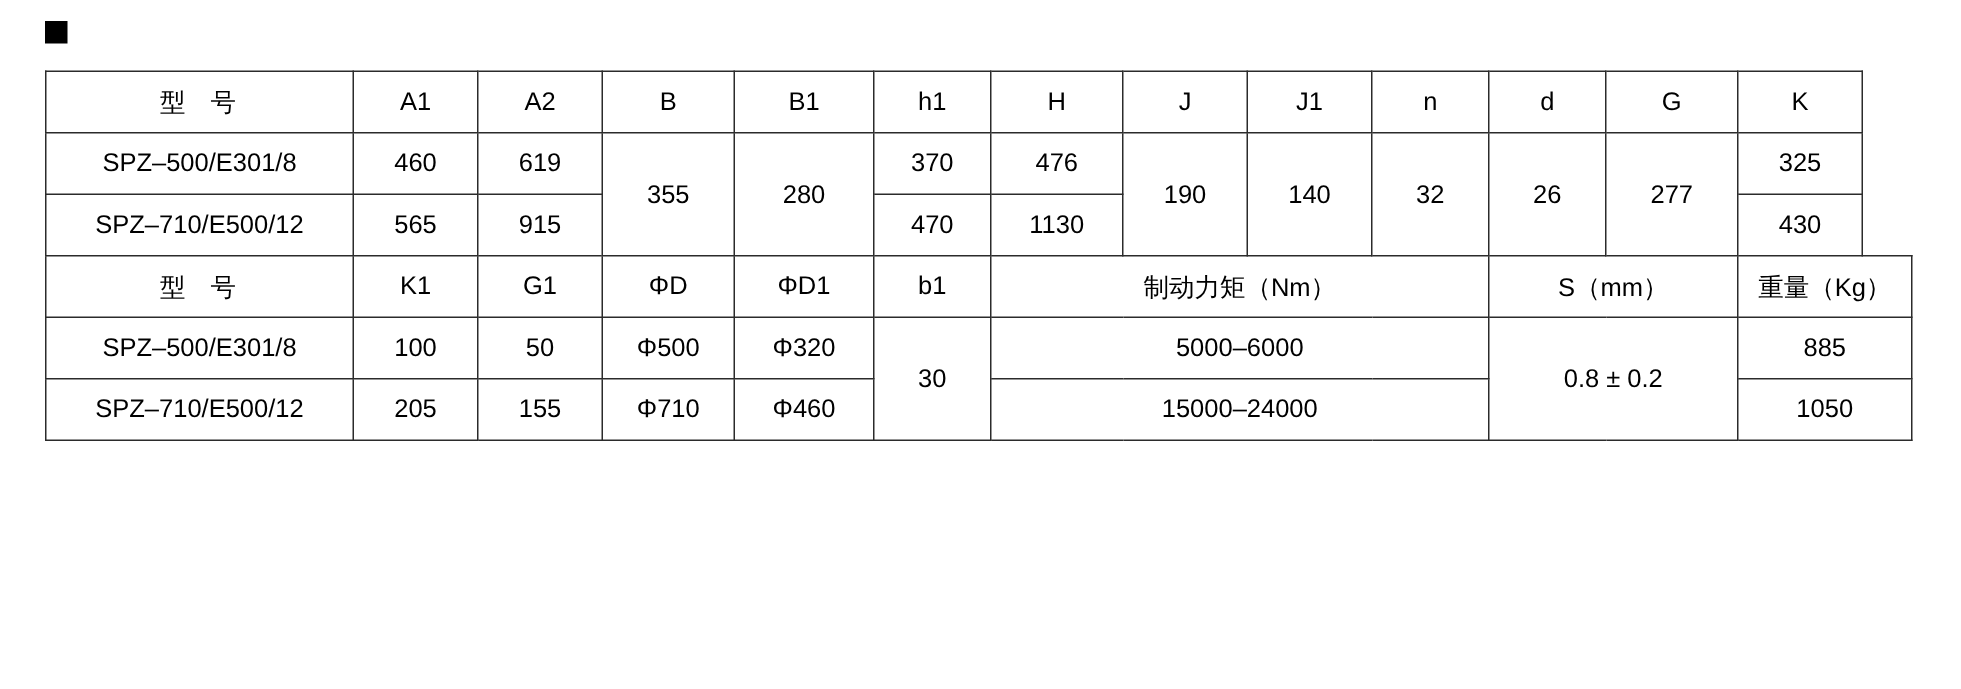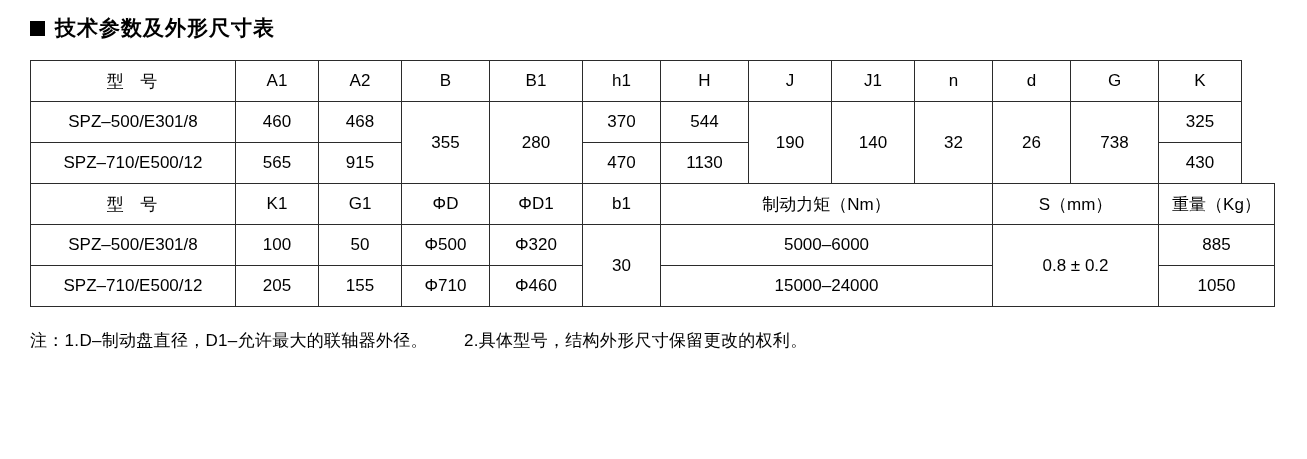--- a/index.html
+++ b/index.html
@@ -83,21 +83,20 @@
     width: 26px;
   }
 </style>
 </head>
 <body>
 
 <div class="page">
 
   <div class="heading">
     <span class="heading-marker"></span>
-    <span class="heading-text">技术参数及外形尺寸表</span>
   </div>
 
   <div class="table-wrap">
     <table class="spec">
       <colgroup>
         <col style="width:205px">
         <col style="width:83px">
         <col style="width:83px">
         <col style="width:88px">
         <col style="width:93px">
@@ -123,30 +122,30 @@
           <td class="hdr">J1</td>
           <td class="hdr">n</td>
           <td class="hdr">d</td>
           <td class="hdr">G</td>
           <td class="hdr">K</td>
         </tr>
 
         <tr>
           <td class="model-name">SPZ–500/E301/8</td>
           <td>460</td>
-          <td>468</td>
+          <td>619</td>
           <td rowspan="2">355</td>
           <td rowspan="2">280</td>
           <td>370</td>
-          <td>544</td>
+          <td>476</td>
           <td rowspan="2">190</td>
           <td rowspan="2">140</td>
           <td rowspan="2">32</td>
           <td rowspan="2">26</td>
-          <td rowspan="2">738</td>
+          <td rowspan="2">277</td>
           <td>325</td>
         </tr>
 
         <tr>
           <td class="model-name shade">SPZ–710/E500/12</td>
           <td class="shade">565</td>
           <td class="shade">915</td>
           <td class="shade">470</td>
           <td class="shade">1130</td>
           <td class="shade">430</td>
@@ -182,19 +181,14 @@
           <td class="shade">155</td>
           <td class="shade">Φ710</td>
           <td class="shade">Φ460</td>
           <td class="shade" colspan="4">15000–24000</td>
           <td class="shade" colspan="2">1050</td>
         </tr>
       </tbody>
     </table>
   </div>
 
-  <div class="note">
-    <span>注：1.D–制动盘直径，D1–允许最大的联轴器外径。</span>
-    <span class="gap"></span>
-    <span>2.具体型号，结构外形尺寸保留更改的权利。</span>
-  </div>
 
 </div>
 
 </body></html>

